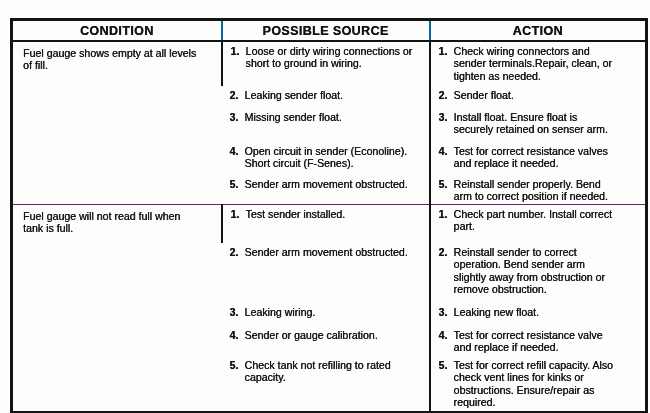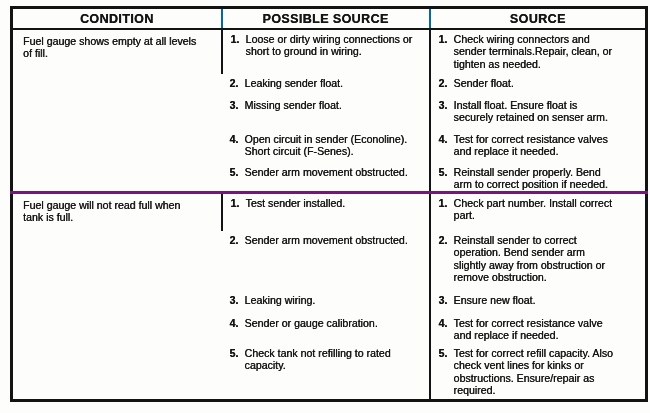--- a/index.html
+++ b/index.html
@@ -14,21 +14,21 @@
   }
   .sheet {
     position: relative;
     width: 650px;
     height: 413px;
     overflow: hidden;
   }
   table.trouble {
     position: absolute;
     left: 10px;
-    top: 6px;
+    top: 18px;
     width: 635px;
     border-collapse: collapse;
     table-layout: fixed;
     border: 3px solid #131313;
   }
   col.c1 { width: 210px; }
   col.c2 { width: 208px; }
   col.c3 { width: 217px; }
 
   th {
@@ -46,21 +46,21 @@
   th:first-child { border-left: none; }
 
   td {
     vertical-align: top;
     border-left: 2px solid #131313;
     padding: 3px 6px 0 8px;
     font-size: 10.6px;
     line-height: 12.3px;
   }
   td:first-child { border-left: none; margin-top: 48px; }
-  tr.section-start td { border-top: 3px solid #701a75; }
+  tr.section-start td { border-top: 1px solid #701a75; }
 
   
   tr.rh45 { height: 45px; }
   tr.rh22 { height: 22px; }
   tr.rh34 { height: 34px; }
   tr.rh33 { height: 33px; }
   tr.rh29 { height: 29px; }
   tr.rh39 { height: 39px; }
   tr.rh60 { height: 60px; }
   tr.rh23 { height: 23px; }
@@ -94,21 +94,21 @@
   <table class="trouble">
     <colgroup>
         <col class="c1">
         <col class="c2">
         <col class="c3">
       </colgroup>
     <thead>
       <tr>
         <th>CONDITION</th>
         <th>POSSIBLE SOURCE</th>
-        <th>SOURCE</th>
+        <th>ACTION</th>
       </tr>
     </thead>
     <tbody>
 
       <tr class="rh45">
         <td class="cond" rowspan="5">Fuel gauge shows empty at all levels
 of fill.</td>
         <td>
           <div class="item">
               <span class="num">1.</span>
@@ -223,21 +223,21 @@
       <tr class="rh23">
         <td>
           <div class="item">
               <span class="num">3.</span>
               <span class="txt">Leaking wiring.</span>
             </div>
         </td>
         <td>
           <div class="item">
               <span class="num">3.</span>
-              <span class="txt">Ensure new float.</span>
+              <span class="txt">Leaking new float.</span>
             </div>
         </td>
       </tr>
       <tr class="rh30">
         <td>
           <div class="item">
               <span class="num">4.</span>
               <span class="txt">Sender or gauge calibration.</span>
             </div>
         </td>

